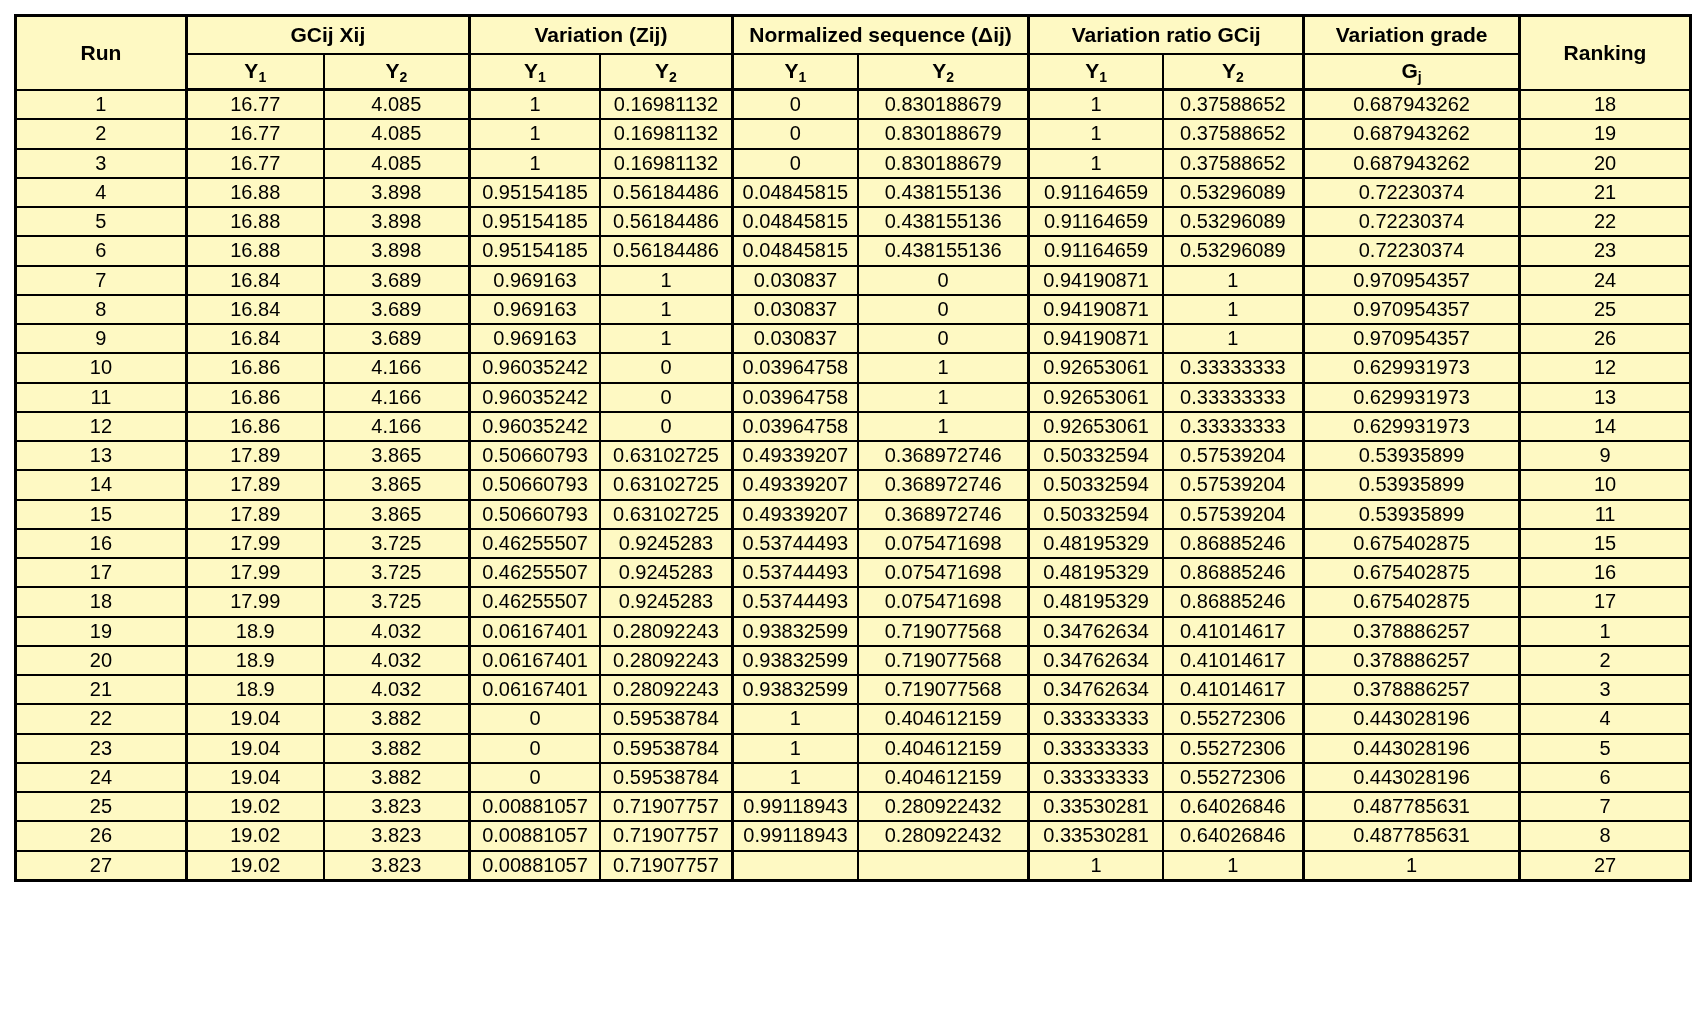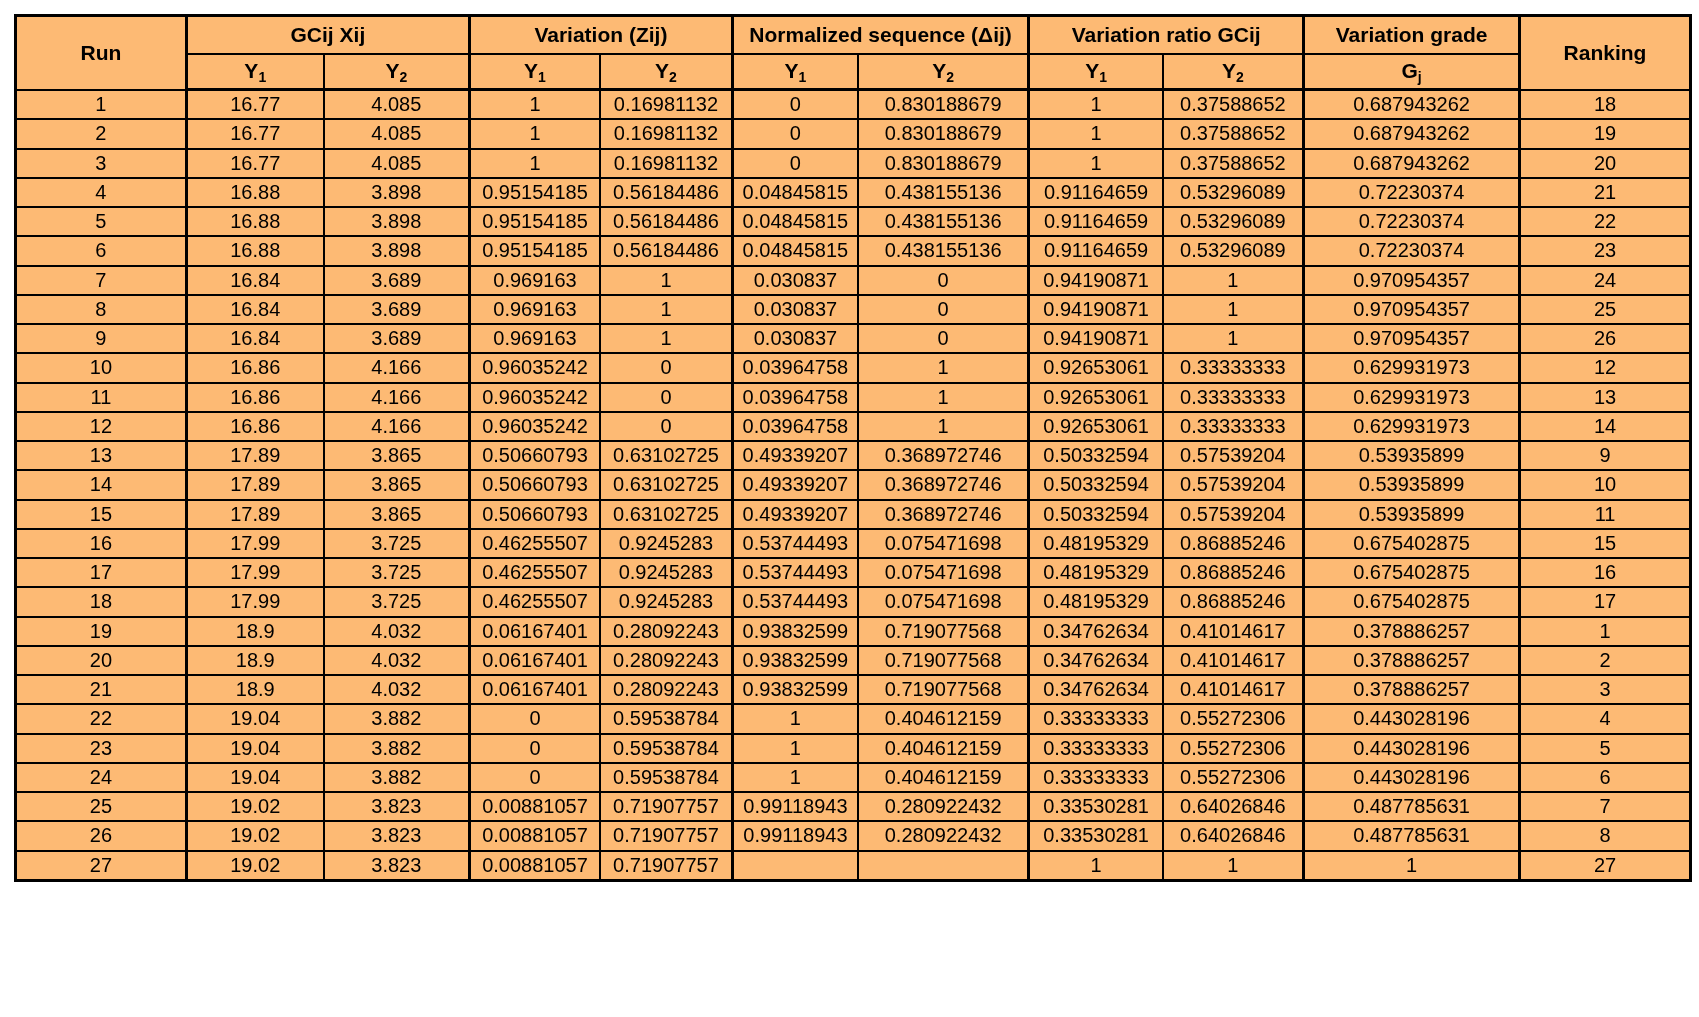--- a/index.html
+++ b/index.html
@@ -13,21 +13,21 @@
   }
   table.grd {
     position: absolute;
     left: 14px;
     top: 14px;
     width: 1678px;
     height: 868px;
     border-collapse: collapse;
     table-layout: fixed;
     border: 3px solid #000;
-    background: #fdba74;
+    background: #fef9c3;
   }
   table.grd th, table.grd td {
     border: 2px solid #000;
     text-align: center;
     vertical-align: middle;
     padding: 0 2px;
     white-space: nowrap;
     overflow: hidden;
   }
   

